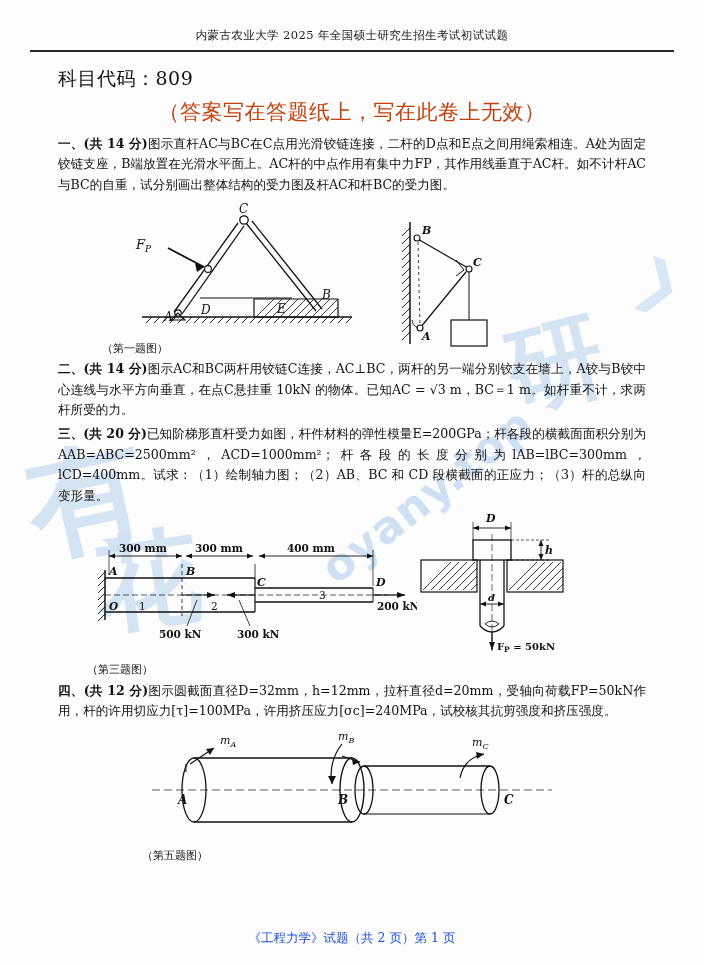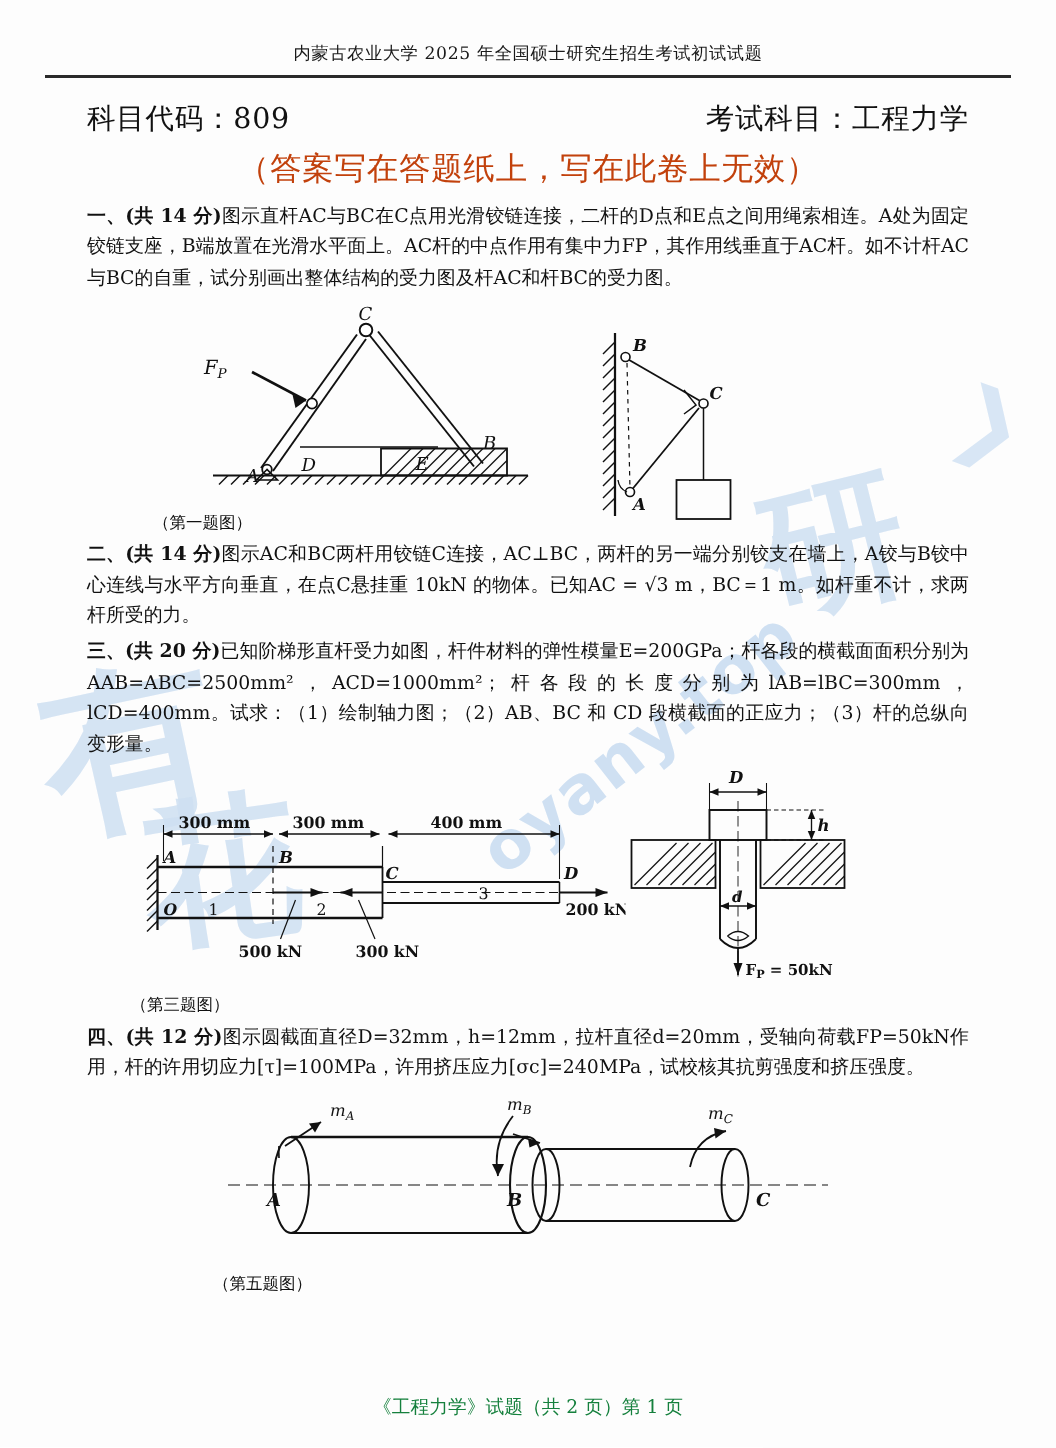--- a/index.html
+++ b/index.html
@@ -122,41 +122,40 @@
   svg { display: block; }
 
   
   .doc-footer {
     position: absolute;
     left: 0; right: 0;
     bottom: 18px;
     text-align: center;
     font-family: "DejaVu Serif", "Liberation Serif", serif;
     font-size: 12.5px;
-    color: #15803d;
+    color: #1d4ed8;
     z-index: 2;
   }
 </style>
 </head>
 <body>
 
 <div class="page">
 
   <div class="wm wm-cn1">有</div>
   <div class="wm wm-cn2">研</div>
   <div class="wm wm-cn3">花</div>
   <div class="wm-url">oyany.top</div>
   <div class="wm-swoosh">❯</div>
 
   <div class="doc-header">内蒙古农业大学 2025 年全国硕士研究生招生考试初试试题</div>
   <div class="header-rule"></div>
 
   <div class="title-row">
     <div>科目代码：809</div>
-    <div>考试科目：工程力学</div>
   </div>
   <div class="subtitle">（答案写在答题纸上，写在此卷上无效）</div>
 
   <div class="body-wrap">
 
     <div class="q-block" style="margin-top:6px;">
       <span class="q-lead">一、(共 14 分)</span><span>图示直杆AC与BC在C点用光滑铰链连接，二杆的D点和E点之间用绳索相连。A处为固定铰链支座，B端放置在光滑水平面上。AC杆的中点作用有集中力FP，其作用线垂直于AC杆。如不计杆AC与BC的自重，试分别画出整体结构的受力图及杆AC和杆BC的受力图。</span>
     </div>
 
     <div class="fig-row" style="margin-top:4px;">

